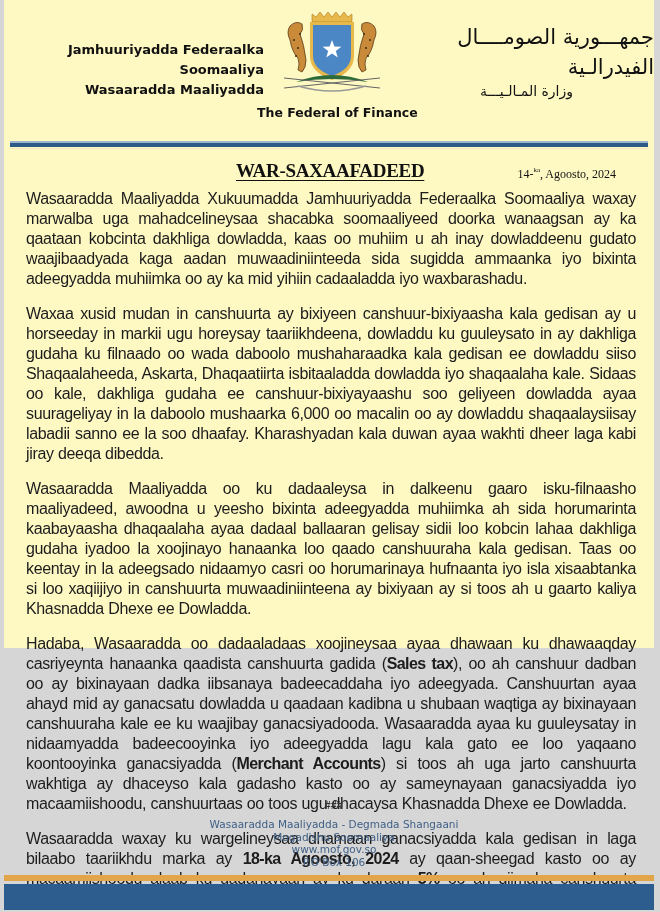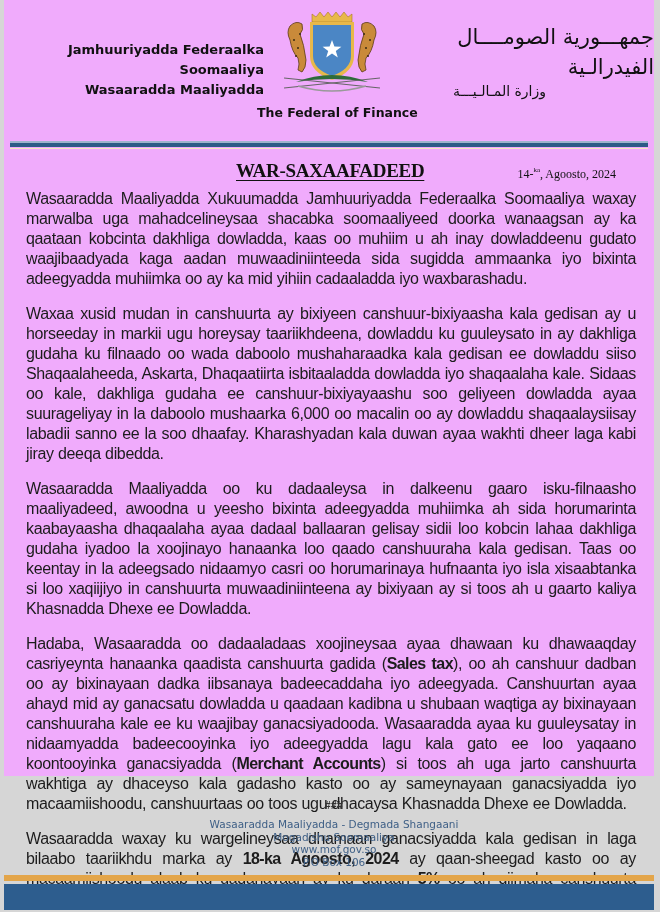--- a/index.html
+++ b/index.html
@@ -3,35 +3,35 @@
 <meta charset="utf-8">
 <style>
   html, body { margin: 0; padding: 0; }
   body {
     width: 660px; height: 912px; overflow: hidden;
     background: #d6d6d6;
     font-family: "Liberation Sans", sans-serif;
     color: #1a1a1a;
   }
   .page {
-    position: absolute; left: 4px; top: 0; width: 650px; height: 776px;
-    background: #f0abfc;
+    position: absolute; left: 4px; top: 0; width: 650px; height: 648px;
+    background: #fef9c3;
   }
   .hdr-left {
     position: absolute; right: 390px; top: 40px; text-align: right;
     font-family: "DejaVu Sans", sans-serif; font-weight: bold; font-size: 13px; line-height: 20px;
     color: #111;
   }
   .hdr-left .l2 { font-weight: bold; }
   .hdr-right {
     position: absolute; left: 384px; top: 22px; text-align: right;
     font-family: "DejaVu Sans", sans-serif; direction: rtl; color: #111;
   }
   .hdr-right .a1 { font-size: 21px; line-height: 30px; font-weight: normal; }
-  .hdr-right .a2 { font-size: 14px; line-height: 18px; text-align: right; padding-right: 108px; }
+  .hdr-right .a2 { font-size: 14px; line-height: 18px; text-align: right; padding-right: 81px; }
   .emblem { position: absolute; left: 272px; top: 6px; width: 112px; height: 90px; }
   .sub-title {
     position: absolute; left: 253px; top: 104px;
     font-family: "DejaVu Sans", sans-serif; font-weight: bold; font-size: 12.5px; line-height: 17px; color: #111;
   }
   .rule-top { position: absolute; left: 6px; right: 6px; top: 141px; height: 4px; background: #2c5a86; border-top: 2px solid #9cb3cc; }
   .rule-top-thin { position: absolute; left: 6px; right: 6px; top: 148px; height: 1px; background: #f3e7c0; }
   .title {
     position: absolute; left: 232px; top: 160px;
     font-family: Liberation Serif, serif; font-weight: bold; font-size: 19px; letter-spacing: -0.3px;

